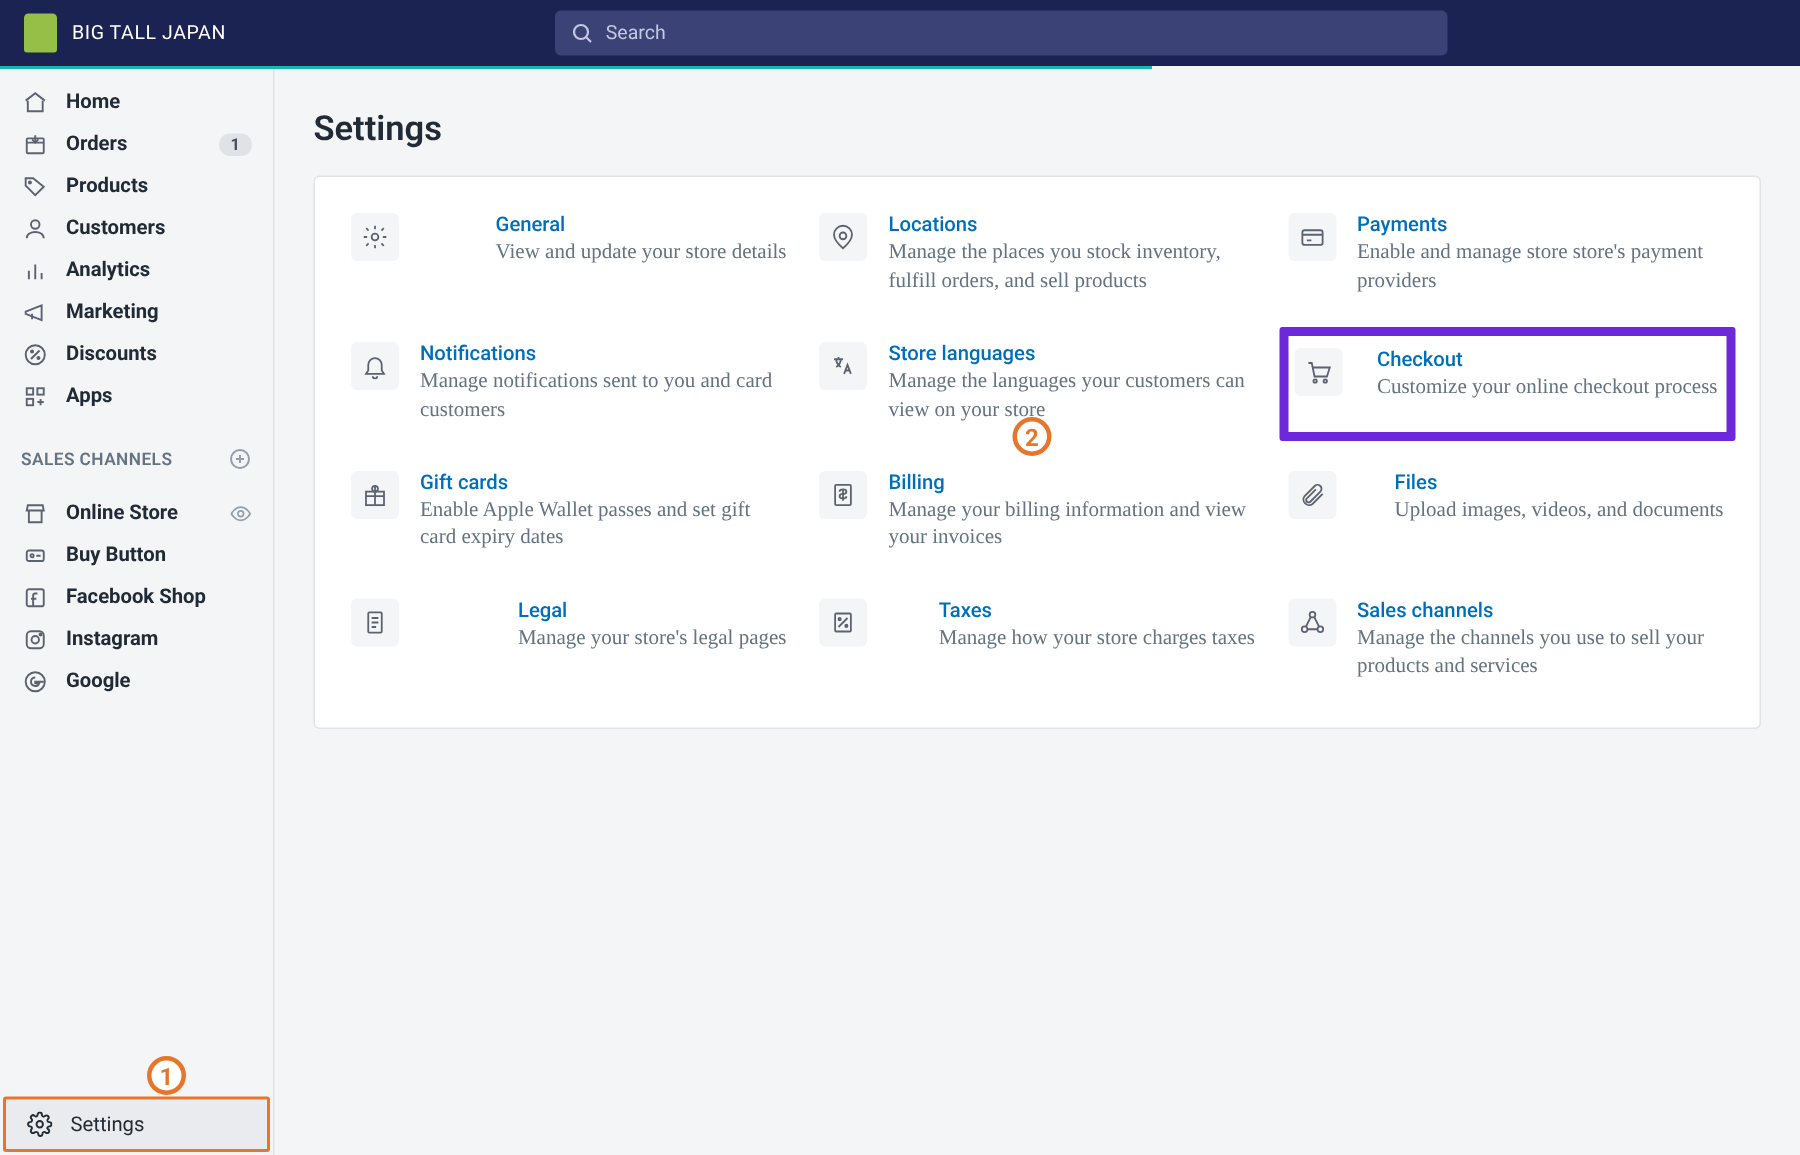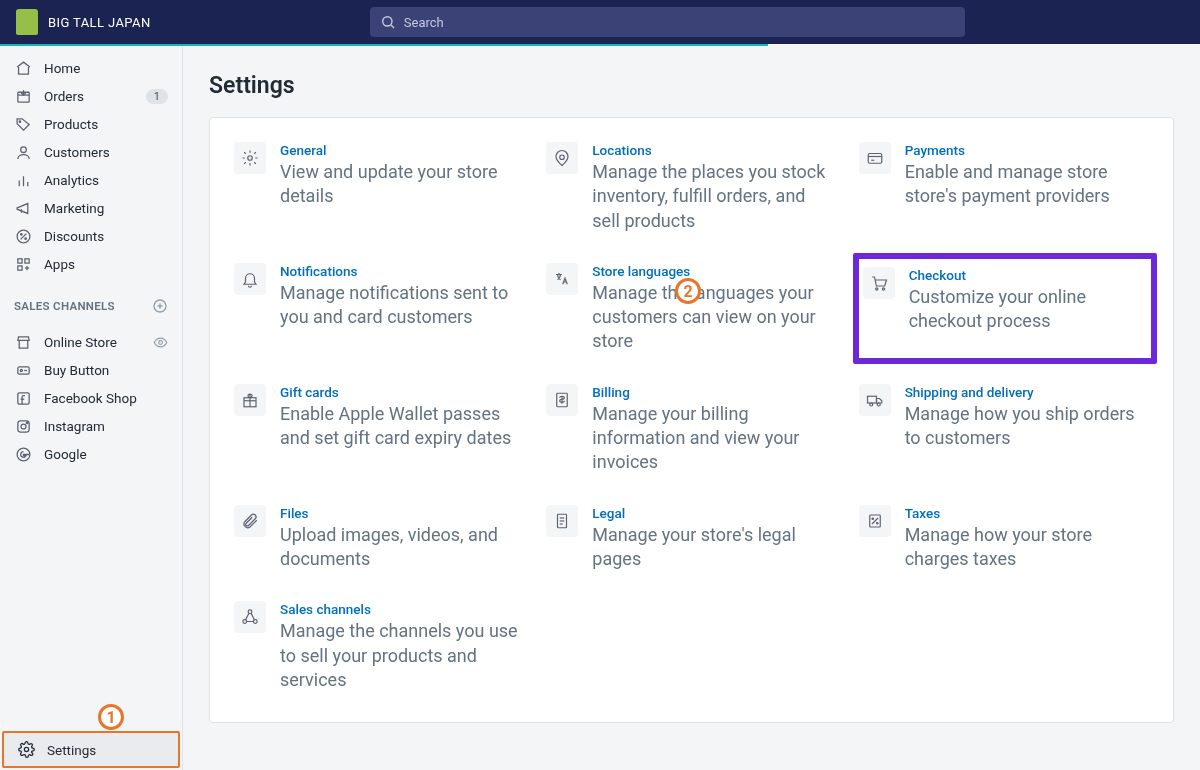--- a/index.html
+++ b/index.html
@@ -12,21 +12,21 @@
 .search-wrap { flex:1; display:flex; justify-content:center; }
 .search-box { width:595px; height:30px; background:#3a4276; border-radius:4px; display:flex; align-items:center; padding:0 10px; gap:8px; }
 .search-box input { background:transparent; border:none; outline:none; color:#c4c8e0; font-size:13px; width:100%; }
 .search-box input::placeholder { color:#c4c8e0; }
 .search-icon { color:#c4c8e0; }
 
 .progress-line { height:2px; background:#19b6ac; width:64%; }
 
 .layout { display:flex; height:calc(100vh - 46px); }
 .sidebar { width:183px; background:#f4f5f7; border-right:1px solid #dfe3e8; display:flex; flex-direction:column; }
-.nav { padding:8px 0; }
+.nav { padding:8px 0;font-weight:bold; }
 .nav-item { display:flex; align-items:center; gap:12px; padding:5px 14px; font-size:13.5px; color:#212b36; cursor:pointer; }
 .nav-item .ic { width:18px; height:18px; color:#5c6370; display:flex; align-items:center; justify-content:center; }
 .nav-item .lbl { flex:1; }
 .nav-badge { background:#dfe3e8; color:#454f5b; font-size:11px; padding:1px 8px; border-radius:9px; }
 .nav-heading { padding:12px 14px 6px; font-size:11.5px; font-weight:600; color:#637381; letter-spacing:0.3px; display:flex; align-items:center; justify-content:space-between; }
 .nav-heading .plus-ic, .nav-heading .eye-ic { color:#919eab; width:16px; height:16px; }
 .nav-item .tail-ic { color:#919eab; }
 
 .sidebar-bottom { margin-top:auto; }
 .settings-item { display:flex; align-items:center; gap:12px; padding:8px 14px; font-size:13.5px; background:#e9ebef; cursor:pointer; border:2px solid #e7762b; border-radius:2px; margin:0 2px 2px; }
@@ -36,21 +36,21 @@
 .annot-2 { left:675px; top:278px; }
 
 .main { flex:1; padding:26px 26px; overflow:auto; }
 .page-title { font-size:23px; font-weight:600; margin-bottom:18px; }
 .card { background:#fff; border:1px solid #e0e3e8; border-radius:4px; padding:22px 22px 28px; }
 .grid { display:grid; grid-template-columns: repeat(3, 1fr); gap:26px 18px; }
 .tile { display:flex; gap:14px; align-items:flex-start; cursor:pointer; padding:2px;justify-content:space-between; }
 .tile.highlight { border:6px solid #6d28d9; border-radius:2px; padding:8px 6px 8px 4px; margin:-8px -6px -8px -4px; }
 .tile-ic { width:32px; height:32px; background:#f4f5f7; border-radius:4px; display:flex; align-items:center; justify-content:center; color:#5c6370; flex-shrink:0; }
 .tile-title { color:#006fbb; font-size:13.5px; font-weight:500; margin-bottom:2px; }
-.tile-desc { color:#637381; font-size:18px; line-height:1.35; }
+.tile-desc { color:#637381; font-size:14px; line-height:1.35;font-family:Liberation Serif, serif; }
 
 svg{display:block}
 </style>
 </head>
 <body>
 
 <div class="topbar">
   <div class="logo-wrap">
     <div class="shop-logo"></div>
     <div class="store-name">BIG TALL JAPAN</div>
@@ -333,34 +333,20 @@
               </svg>
             </div>
             <div>
               <div class="tile-title">Billing</div>
               <div class="tile-desc">Manage your billing information and view your invoices</div>
             </div>
           </div>
           <div class="tile">
             <div class="tile-ic">
               <svg width="18" height="18" viewBox="0 0 24 24" fill="none" stroke="currentColor" stroke-width="1.6">
-                <rect x="2" y="7" width="12" height="9"></rect>
-                <path d="M14 10h4l3 3v3h-7z"></path>
-                <circle cx="7" cy="18" r="2"></circle>
-                <circle cx="17" cy="18" r="2"></circle>
-              </svg>
-            </div>
-            <div>
-              <div class="tile-title">Shipping and delivery</div>
-              <div class="tile-desc">Manage how you ship orders to customers</div>
-            </div>
-          </div>
-          <div class="tile">
-            <div class="tile-ic">
-              <svg width="18" height="18" viewBox="0 0 24 24" fill="none" stroke="currentColor" stroke-width="1.6">
                 <path d="M21 11l-9 9a5 5 0 0 1-7-7l9-9a3.5 3.5 0 0 1 5 5l-9 9a2 2 0 0 1-3-3l8-8"></path>
               </svg>
             </div>
             <div>
               <div class="tile-title">Files</div>
               <div class="tile-desc">Upload images, videos, and documents</div>
             </div>
           </div>
           <div class="tile">
             <div class="tile-ic">

